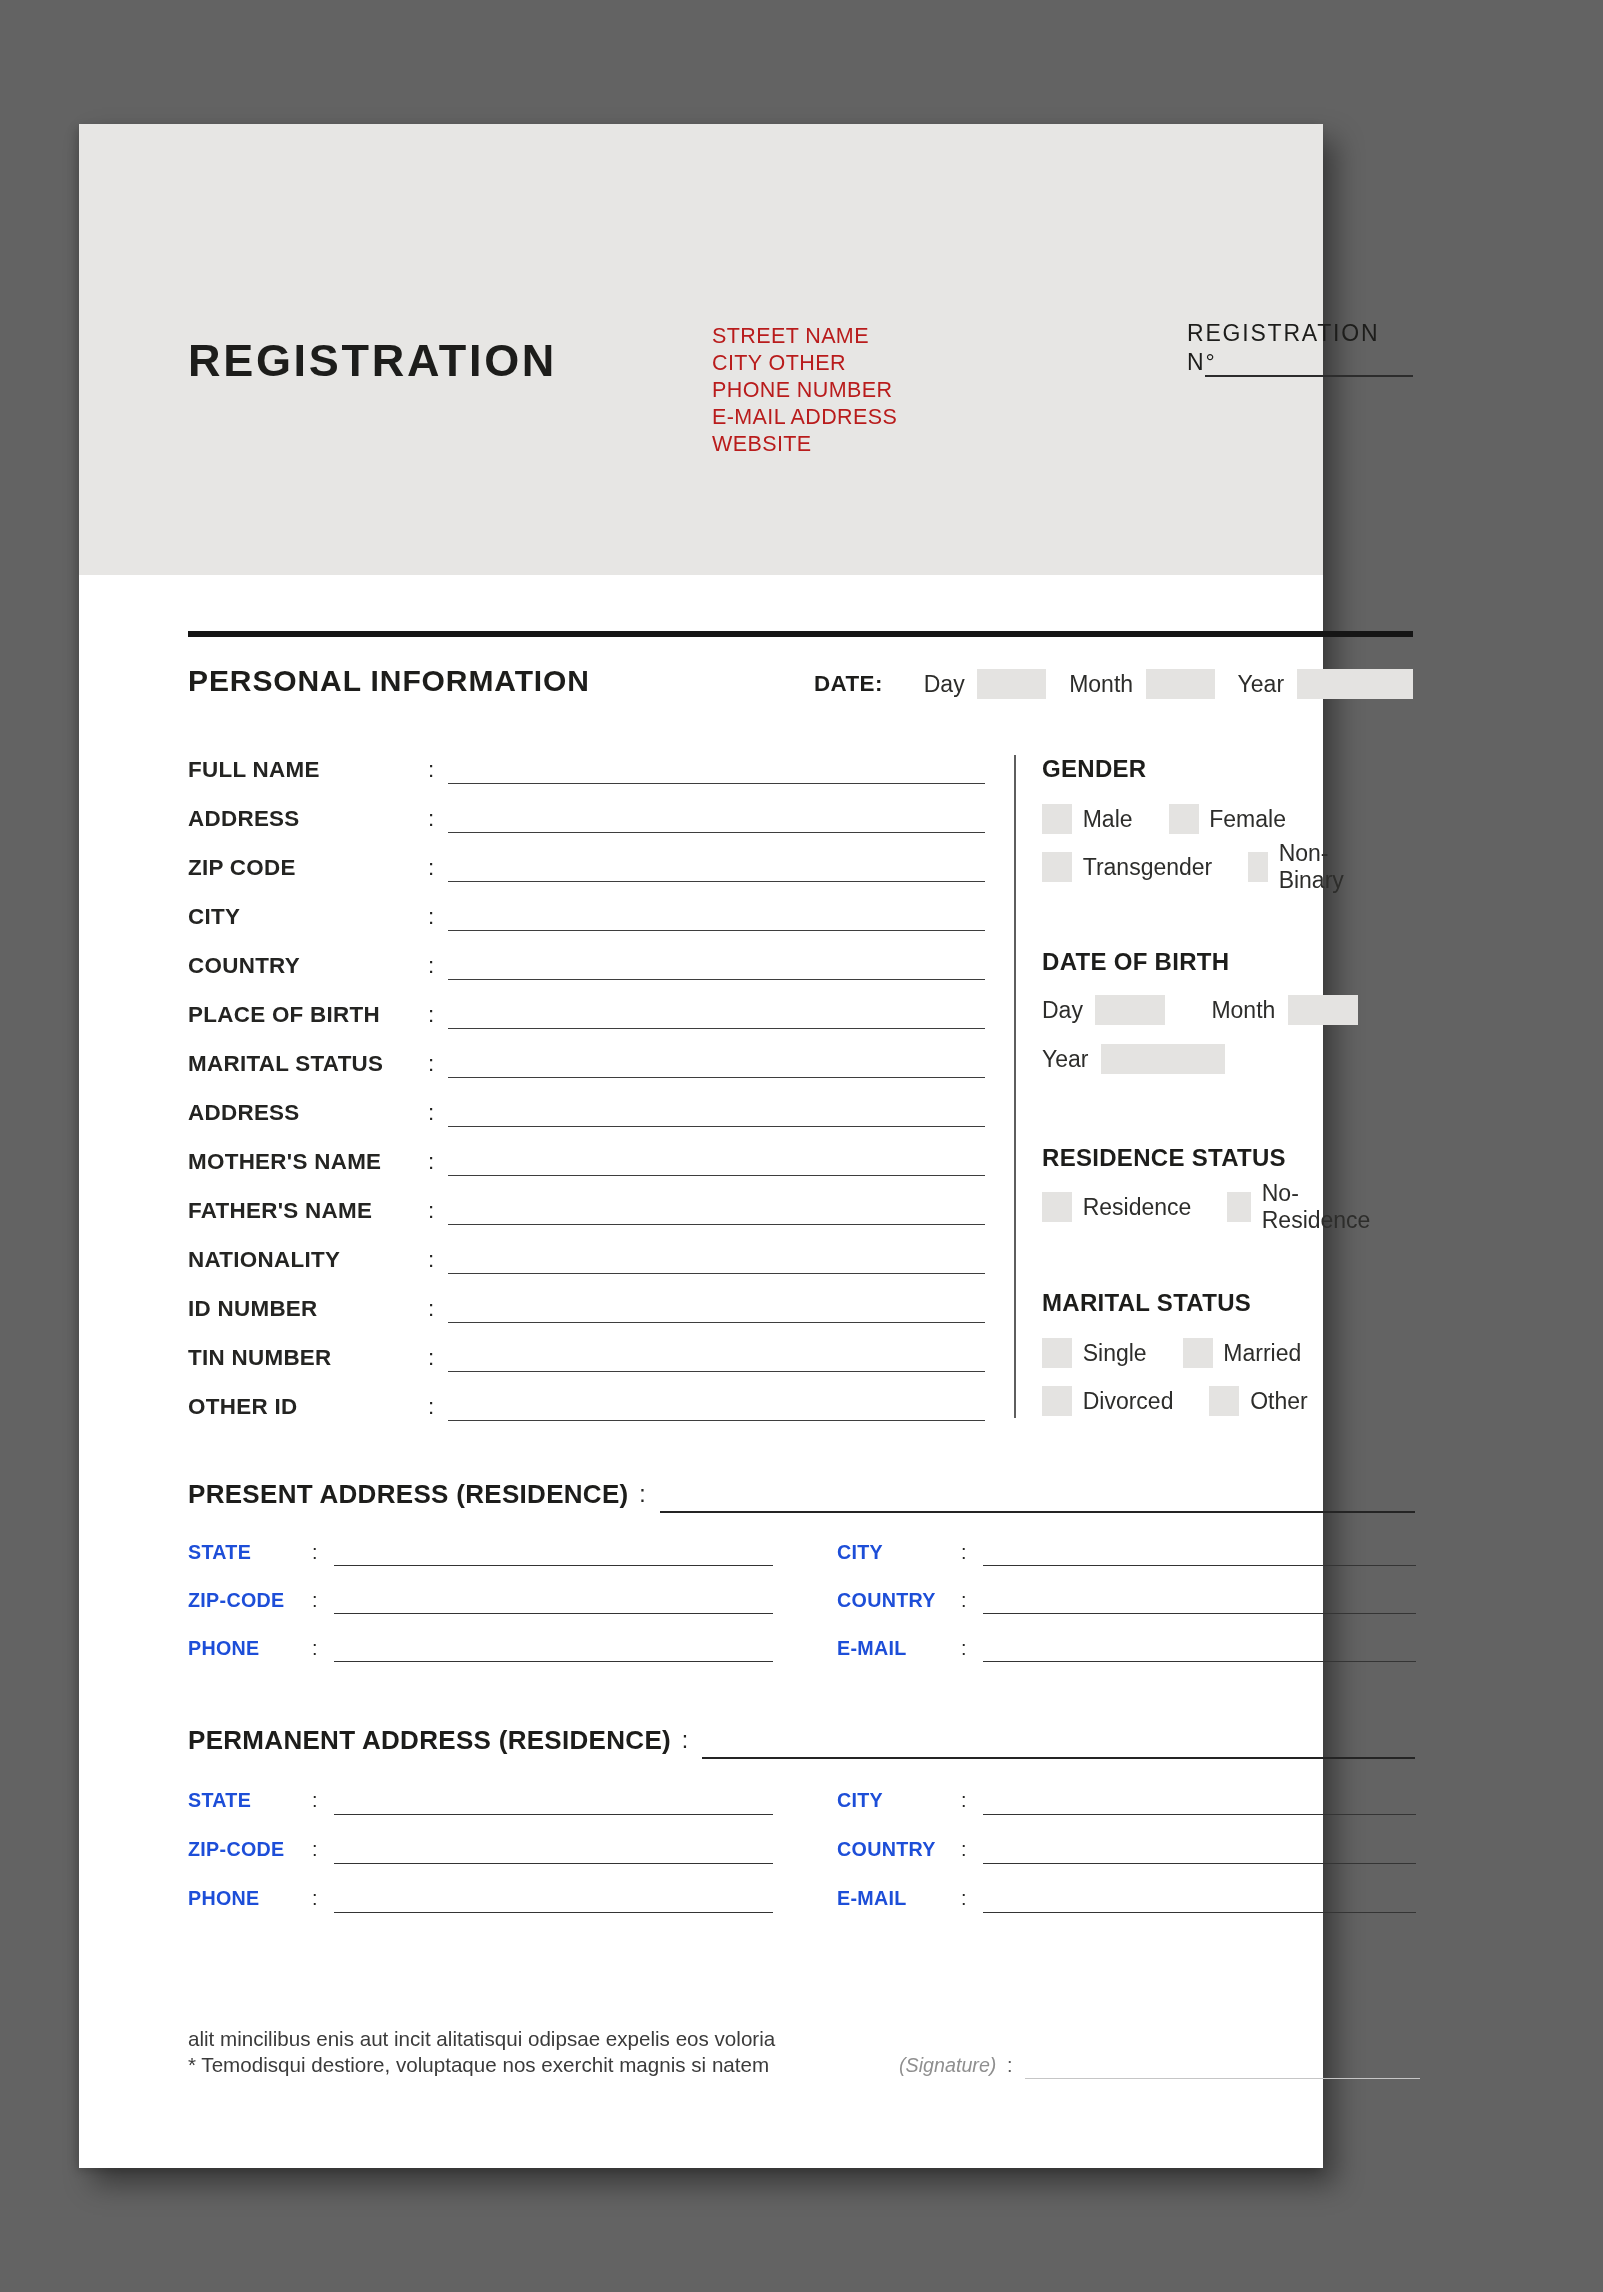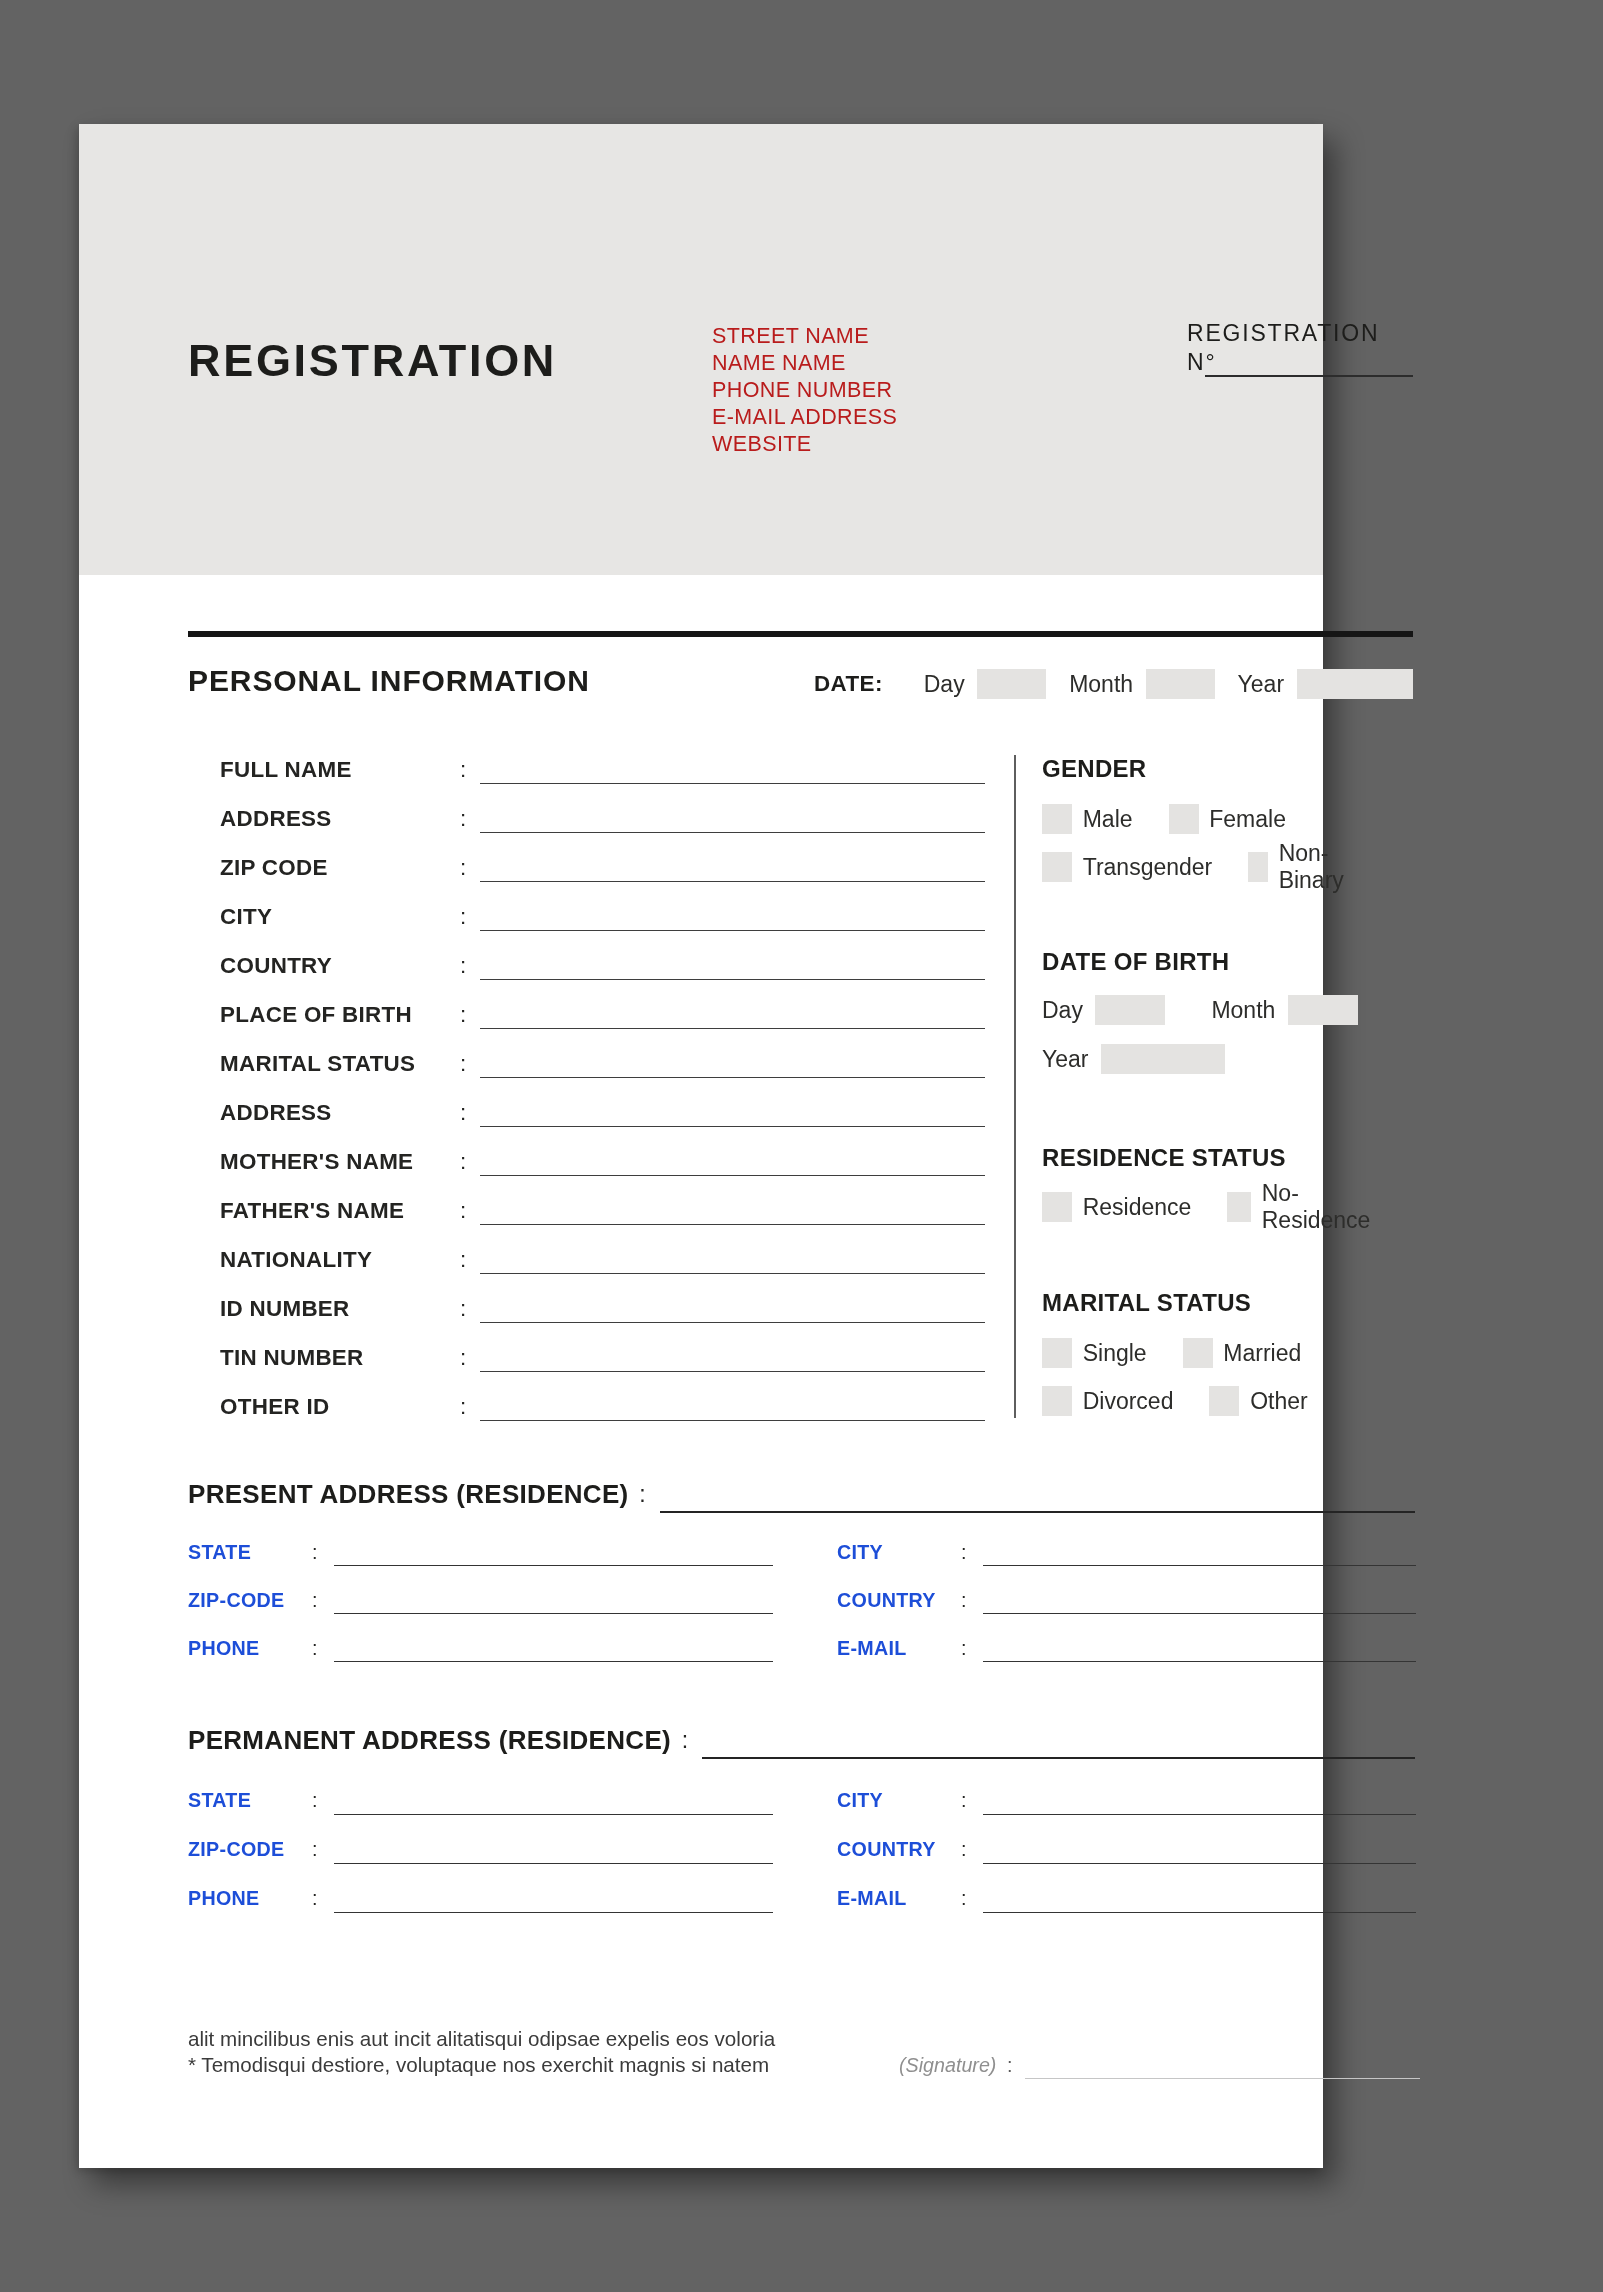--- a/index.html
+++ b/index.html
@@ -18,21 +18,21 @@
   .rule{position:absolute;left:109px;top:507px;width:1225px;height:6.3px;background:#151515;}
   .pi-head{position:absolute;left:109px;top:537px;font-size:30px;font-weight:bold;
            letter-spacing:0.9px;color:#1d1d1b;line-height:39px;}
   .daterow{position:absolute;left:735px;top:536px;height:48px;display:flex;align-items:center;
            font-size:23px;color:#2d2d2b;}
   .dlabel{font-size:22.4px;font-weight:bold;margin-right:41px;color:#1d1d1b;letter-spacing:0.4px;}
   .plabel{margin-right:12.5px;}
   .dbox{height:30px;background:#e4e3e1;display:inline-block;margin-right:23px;}
   .w77{width:69px;}.w130{width:116px;margin-right:0;}
   .fields{position:absolute;left:109px;top:621px;width:797px;}
-  .frow{display:flex;align-items:center;height:49px;margin-left:32px;}
+  .frow{display:flex;align-items:center;height:49px;}
   .flabel{width:240px;font-size:22.4px;font-weight:bold;letter-spacing:0.3px;color:#242422;}
   .fcolon{width:19.7px;font-size:22.4px;color:#242422;}
   .fline{flex:1;height:27px;border-bottom:1.8px solid #3e3e3e;}
   .vdiv{position:absolute;left:935px;top:631px;width:1.8px;height:663px;background:#5e5e5e;}
   .rrow{position:absolute;left:963px;height:48px;display:flex;align-items:center;gap:36px;}
   .rrow.dobrow{gap:23px;}
   .rhead{font-size:24px;font-weight:bold;letter-spacing:0.3px;color:#1d1d1b;}
   .opt{display:flex;align-items:center;gap:10.7px;}
   .opt2{display:flex;align-items:center;gap:12.5px;}
   .cb{width:30px;height:30px;background:#e4e3e1;}
@@ -59,21 +59,21 @@
 
 <div class="canvas">
   <div class="page">
 
     <div class="band">
       <div class="title">
         <div>REGISTRATION</div>
       </div>
       <div class="contact">
         <div>STREET NAME</div>
-        <div>NAME NAME</div>
+        <div>CITY OTHER</div>
         <div>PHONE NUMBER</div>
         <div>E-MAIL ADDRESS</div>
         <div>WEBSITE</div>
       </div>
       <div class="regnum">REGISTRATION N°</div>
       <div class="regline"></div>
     </div>
 
     <div class="rule"></div>
     <div class="pi-head">PERSONAL INFORMATION</div>

